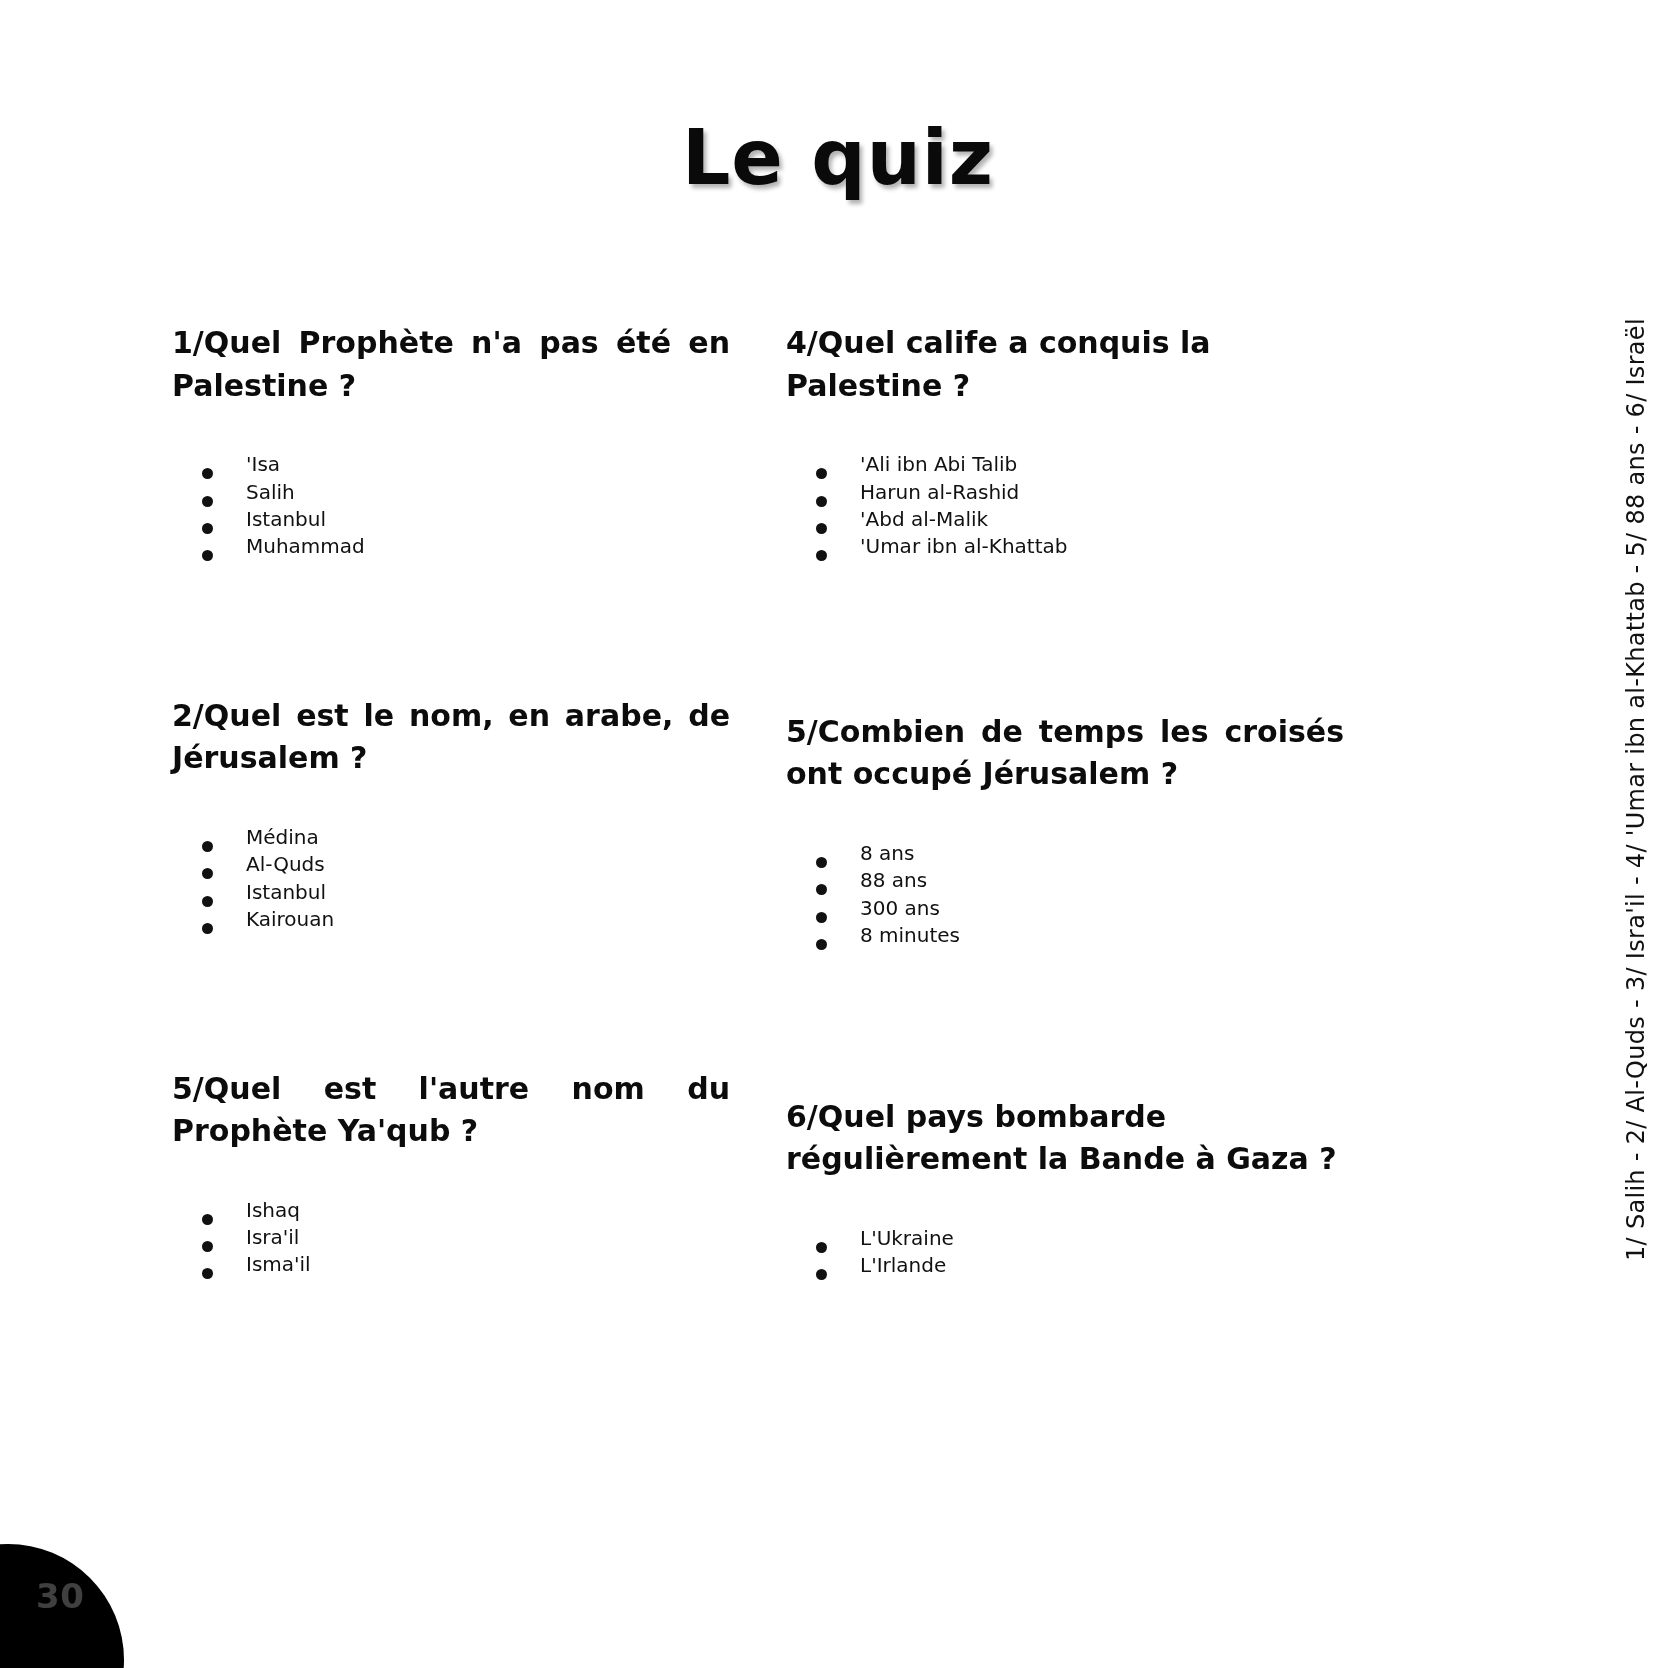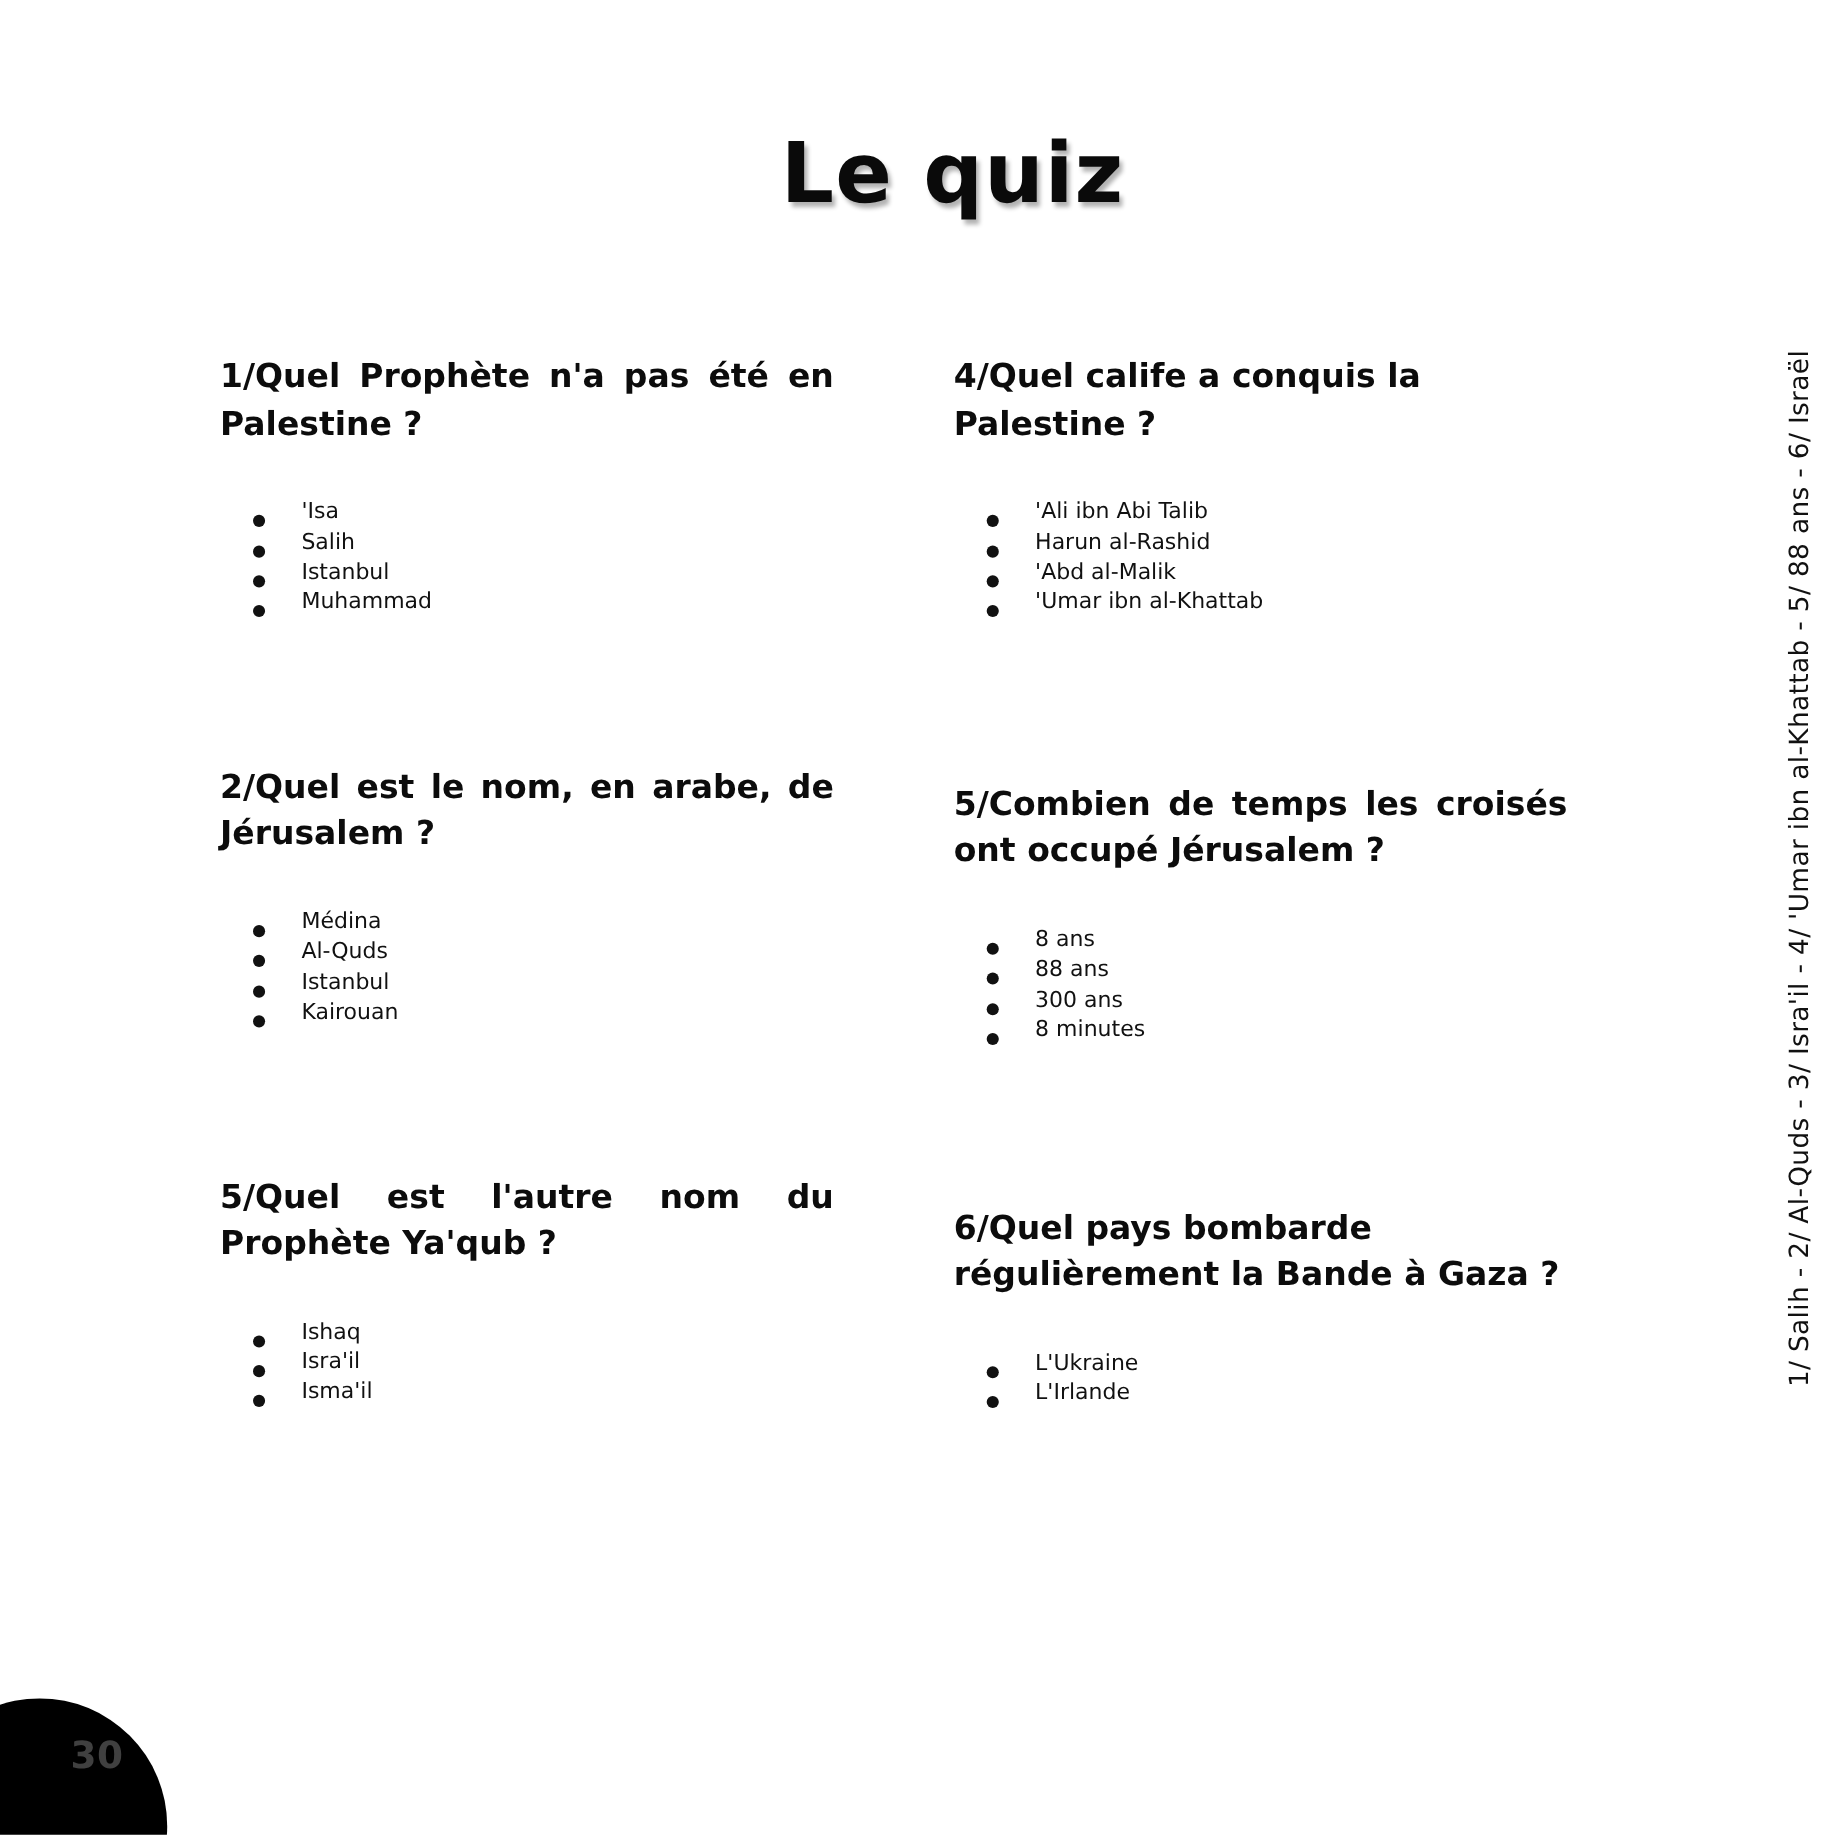--- a/index.html
+++ b/index.html
@@ -13,21 +13,20 @@
     position: relative;
     overflow: hidden;
     font-family: "DejaVu Sans", sans-serif;
     color: #111111;
   }
 
   .page {
     position: absolute;
     inset: 0;
     background: #ffffff;
-    margin-left: 28px;
   }
 
   
   .title {
     position: absolute;
     top: 62px;
     left: 0;
     width: 1676px;
     text-align: center;
     font-family: "DejaVu Sans", sans-serif;
@@ -38,21 +37,21 @@
     text-shadow: 3px 4px 4px rgba(0,0,0,0.30);
   }
 
   
   .columns {
     position: absolute;
     top: 322px;
     left: 172px;
     width: 1250px;
     display: flex;
-    gap: 109px;
+    gap: 56px;
   }
   .col {
     width: 558px;
     flex: 0 0 558px;
   }
 
   .qblock {
     margin-bottom: 58px;
   }
 

